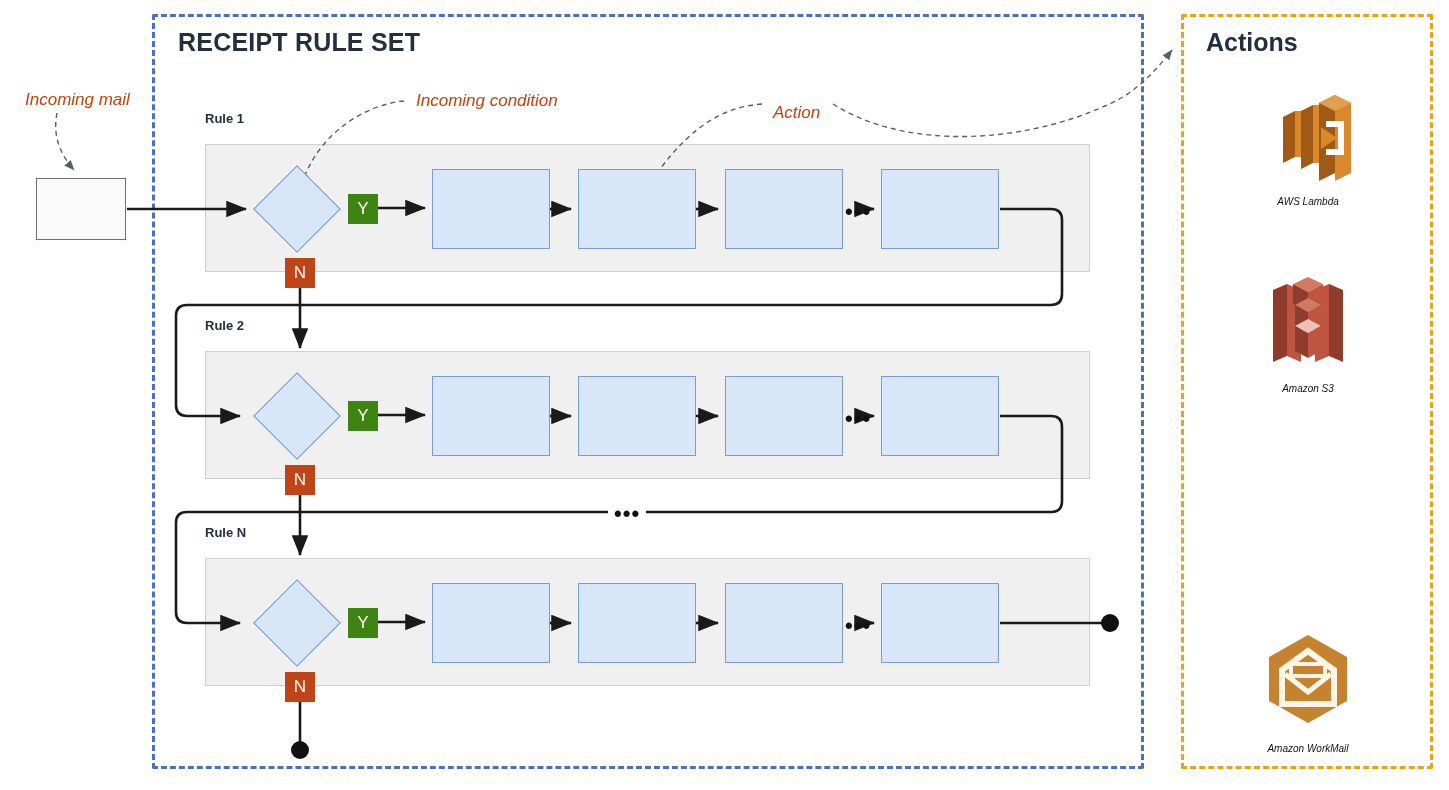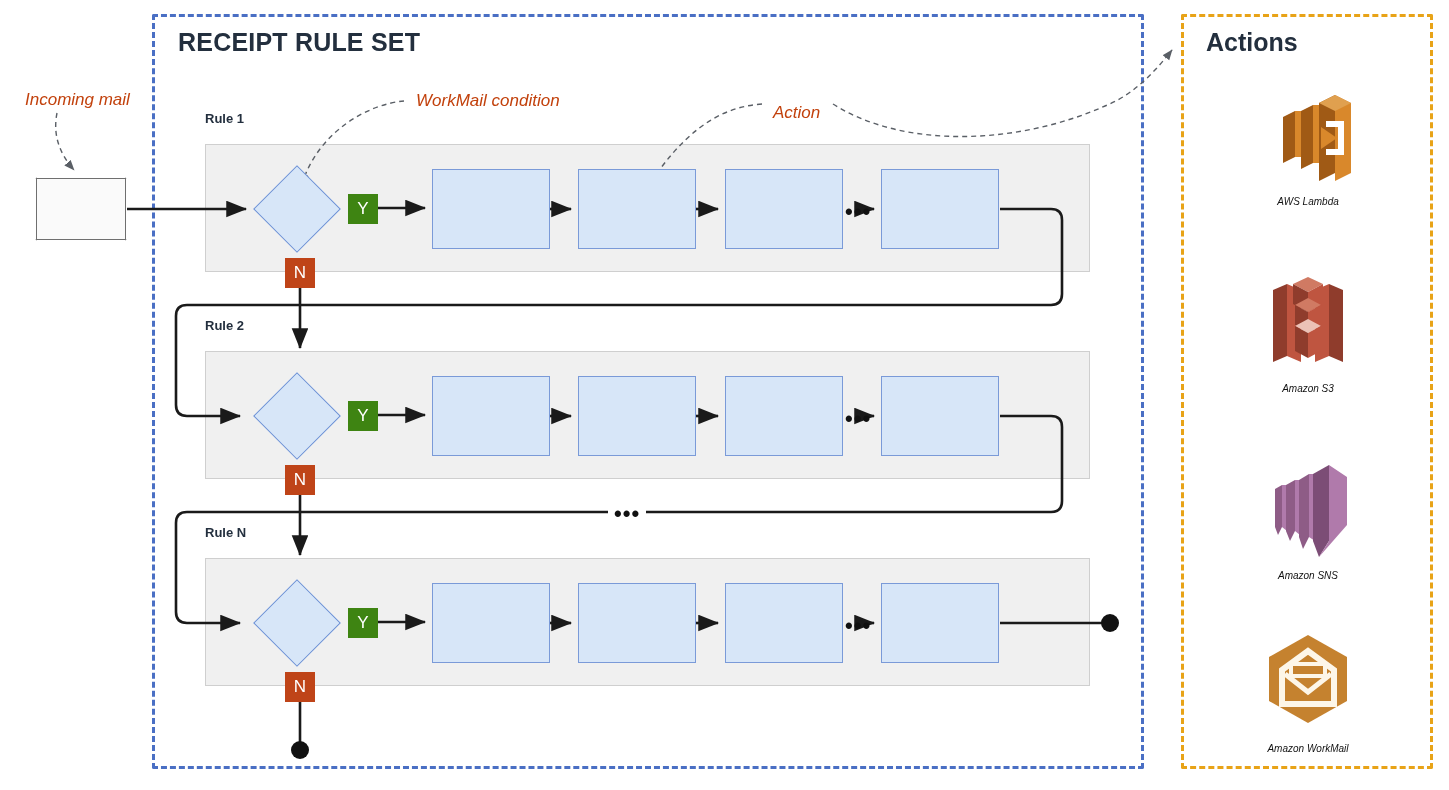--- a/index.html
+++ b/index.html
@@ -159,21 +159,21 @@
 
   <div class="actbox" style="left:432px;top:583px;"></div>
   <div class="actbox" style="left:578px;top:583px;"></div>
   <div class="actbox" style="left:725px;top:583px;"></div>
   <div class="actbox" style="left:881px;top:583px;"></div>
   <div class="dots" style="left:845px;top:615px;">•••</div>
 
   <div class="dots" style="left:608px;top:503px;background:#fff;padding:0 6px;">•••</div>
 
   <div class="anno" style="left:25px;top:90px;">Incoming mail</div>
-  <div class="anno" style="left:416px;top:91px;">WorkMail condition</div>
+  <div class="anno" style="left:416px;top:91px;">Incoming condition</div>
   <div class="anno" style="left:773px;top:91px;margin-top:12px;">Action</div>
 
   <div class="svc" style="left:1183px;top:78px;">
     <div class="svc-ico">
       <svg width="106" height="106" viewBox="0 0 106 106">
         <polygon points="28,36 40,30 40,76 28,82" fill="#a05a15"></polygon>
         <polygon points="40,30 48,30 48,76 40,76" fill="#d9882b"></polygon>
         <polygon points="46,30 58,24 58,82 46,88" fill="#a05a15"></polygon>
         <polygon points="58,24 66,24 66,82 58,82" fill="#d9882b"></polygon>
         <polygon points="64,22 80,14 80,92 64,100" fill="#a05a15"></polygon>
@@ -200,35 +200,20 @@
         <polygon points="40,37 53,44 53,64 40,57" fill="#8f3c2c"></polygon>
         <polygon points="53,44 66,37 66,57 53,64" fill="#bf5540"></polygon>
         <polygon points="40,58 53,65 66,58 53,51" fill="#ecc2b6"></polygon>
         <polygon points="40,58 53,65 53,90 40,83" fill="#8f3c2c"></polygon>
         <polygon points="53,65 66,58 66,83 53,90" fill="#bf5540"></polygon>
       </svg>
     </div>
     <div class="svc-label">Amazon S3</div>
   </div>
 
-  <div class="svc" style="left:1183px;top:452px;">
-    <div class="svc-ico">
-      <svg width="106" height="106" viewBox="0 0 106 106">
-        <polygon points="20,34 27,30 27,72 23,80 20,72" fill="#8e5c86"></polygon>
-        <polygon points="27,30 32,30 32,76 27,72" fill="#b07aab"></polygon>
-        <polygon points="31,30 40,25 40,76 35,86 31,76" fill="#8e5c86"></polygon>
-        <polygon points="40,25 45,25 45,80 40,76" fill="#b07aab"></polygon>
-        <polygon points="44,25 54,19 54,82 48,94 44,82" fill="#8e5c86"></polygon>
-        <polygon points="54,19 60,19 60,86 54,82" fill="#b07aab"></polygon>
-        <polygon points="58,19 74,10 74,86 64,102 58,86" fill="#7c4d76"></polygon>
-        <polygon points="74,10 92,22 92,70 64,102 74,86" fill="#b07aab"></polygon>
-      </svg>
-    </div>
-    <div class="svc-label">Amazon SNS</div>
-  </div>
 
   <div class="svc" style="left:1183px;top:625px;">
     <div class="svc-ico">
       <svg width="106" height="106" viewBox="0 0 106 106">
         <polygon points="53,7 92,29 92,73 53,95 14,73 14,29" fill="#c5822f"></polygon>
         <path d="M27,42 L53,23 L79,42 L79,76 L27,76 Z" fill="none" stroke="#fdf6e8" stroke-width="6"></path>
         <path d="M30,46 L53,64 L76,46" fill="none" stroke="#fdf6e8" stroke-width="5"></path>
         <rect x="36" y="36" width="34" height="12" fill="none" stroke="#fdf6e8" stroke-width="4"></rect>
       </svg>
     </div>

